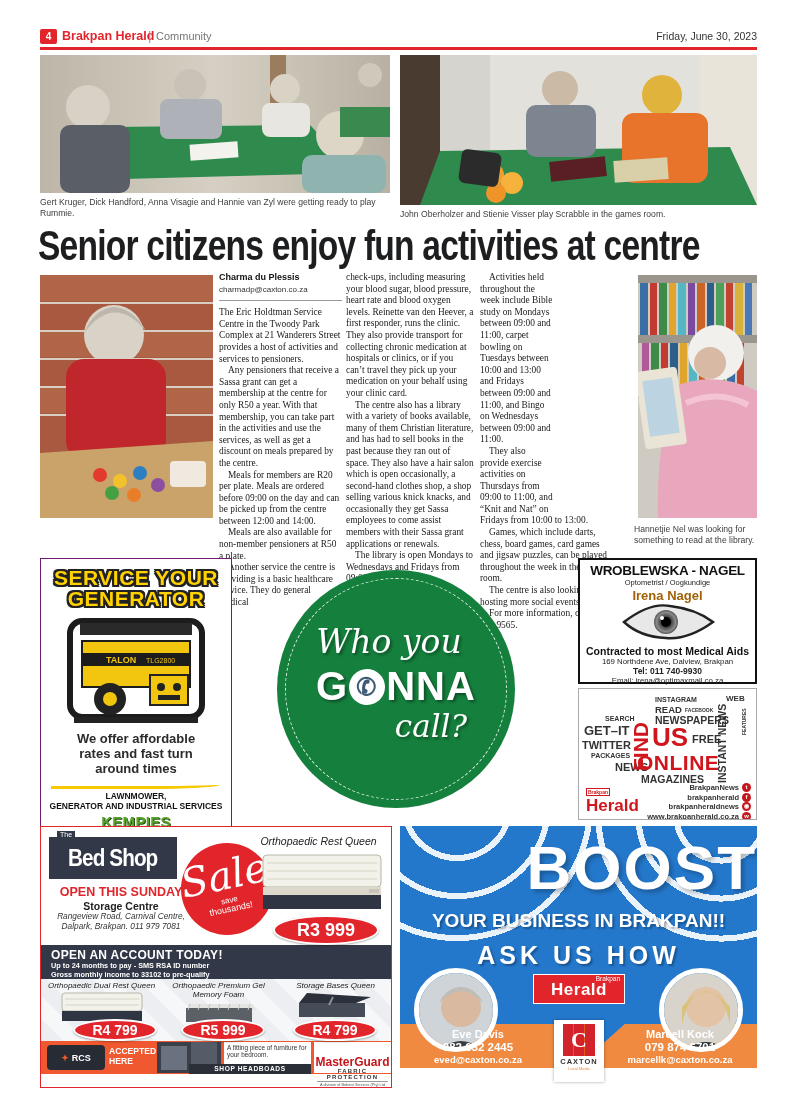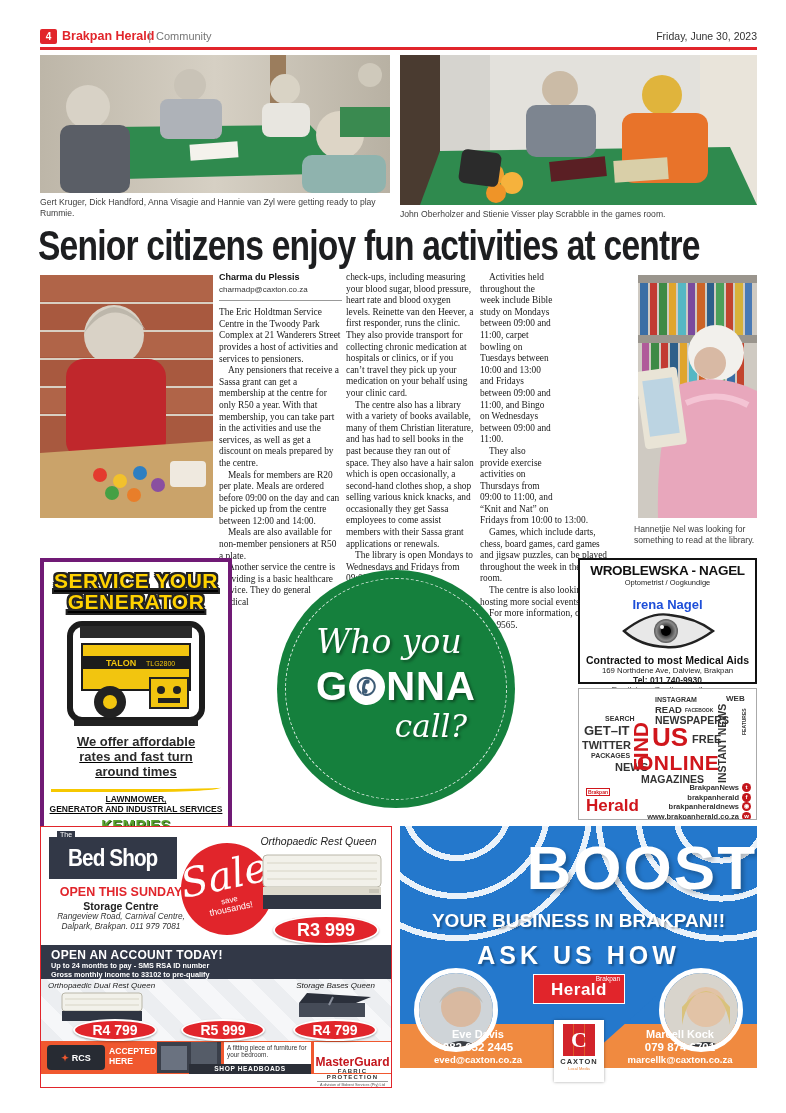--- a/index.html
+++ b/index.html
@@ -23,21 +23,21 @@
   .headline { position:absolute; left:38px; top:222px; width:720px; height:48px; overflow:visible; }
   .headline span { display:inline-block; white-space:nowrap; transform:scaleX(0.80); transform-origin:left center; font-size:42px; font-weight:800; letter-spacing:-1px; color:#1d1e20; }
   .col { position:absolute; top:272px; font-family:"Liberation Serif", serif; font-size:9.4px; line-height:11.6px; color:#1a1a1a; }
   .col p { margin:0; }
   .col p.ind { text-indent:9px; }
   .byline { font-family:"Liberation Sans", sans-serif; font-size:9px; font-weight:bold; color:#111; }
   .byline-mail { font-family:"Liberation Sans", sans-serif; font-size:8px; color:#333; padding-bottom:5px; border-bottom:0.5px solid #999; margin-bottom:6px; }
   .wrapspacer { float:right; width:54px; height:158px; margin-top:76px; margin-left:5px; }
 
   
-  .ad-gen { position:absolute; left:40px; top:558px; width:192px; height:328px; border:4px solid #701a75; background:#fff; text-align:center;text-decoration:underline; }
+  .ad-gen { position:absolute; left:40px; top:558px; width:192px; height:328px; border:1px solid #701a75; background:#fff; text-align:center; }
   .gen-title { margin-top:8px; font-size:21px; line-height:21px; font-weight:900; color:#ffd200; letter-spacing:0.5px;
     text-shadow:-2px -2px 0 #222,2px -2px 0 #222,-2px 2px 0 #222,2px 2px 0 #222,0 2px 0 #222,2px 0 0 #222,0 -2px 0 #222,-2px 0 0 #222; }
   .gen-img { margin:4px auto 0; }
   .gen-tag { font-size:13px; line-height:15px; font-weight:800; color:#2b2b2b; margin-top:2px; }
   .gen-curve { width:170px; height:8px; margin:5px auto 2px; border-bottom:3px solid #f6c800; border-radius:0 0 80%/8px 80%; }
   .gen-serv { font-size:8.5px; font-weight:800; color:#111; line-height:10px; }
   .gen-co { font-size:15px; font-weight:900; color:#58a32e; letter-spacing:0.3px; text-shadow:1px 1px 0 #274d12; margin-top:2px; }
   .gen-contact { font-size:8px; line-height:10.5px; color:#222; margin-top:2px; }
 
   
@@ -45,21 +45,21 @@
   .ad-circle .ring { position:absolute; inset:8px; border:1.6px dashed rgba(255,255,255,.85); border-radius:50%; }
   .wc-1 { position:absolute; left:0; right:14px; top:52px; text-align:center; font-family:"DejaVu Serif", serif; font-style:italic; font-size:33px; color:#fff; text-shadow:2px 2px 3px rgba(0,0,0,.4); }
   .wc-2 { position:absolute; left:0; right:0; top:94px; display:flex; justify-content:center; align-items:center; font-size:40px; font-weight:900; color:#fff; letter-spacing:1px; text-shadow:2px 2px 3px rgba(0,0,0,.4); }
   .wc-o { width:36px; height:36px; background:#fff; border-radius:50%; margin:0 1px; display:flex; align-items:center; justify-content:center; color:#3e5c76; font-size:24px; text-shadow:none; transform:rotate(-12deg); }
   .wc-3 { position:absolute; left:70px; right:0; top:138px; text-align:center; font-family:"DejaVu Serif", serif; font-style:italic; font-size:31px; color:#fff; text-shadow:2px 2px 3px rgba(0,0,0,.4); }
 
   
   .ad-opt { position:absolute; left:578px; top:558px; width:179px; height:126px; border:2px solid #111; background:#fff; text-align:center; }
   .opt-name { font-size:13.5px; font-weight:800; color:#111; margin-top:3px; letter-spacing:-0.3px; }
   .opt-sub { font-size:7.5px; color:#222; }
-  .opt-person { font-size:13px; font-weight:800; color:#1d4ed8; margin-top:10px; }
+  .opt-person { font-size:13px; font-weight:800; color:#a16207; margin-top:1px; }
   .opt-contracted { font-size:10.5px; font-weight:800; color:#111; margin-top:1px; }
   .opt-line { font-size:7.8px; color:#222; line-height:9.5px; }
   .opt-line.b { font-weight:bold; font-size:8.5px; }
 
   
   .ad-find { position:absolute; left:578px; top:688px; width:179px; height:132px; border:1px solid #aaa; background:#fff; overflow:hidden; }
   .fw { position:absolute; color:#333; font-weight:800; white-space:nowrap; }
   .fw.red { color:#d0161c; }
   .vert { writing-mode:vertical-lr; transform:rotate(180deg); }
   .handles { position:absolute; right:5px; top:94px; text-align:right; }
@@ -439,20 +439,28 @@
     </div>
     <div class="bs-prod">
       <div class="bs-cell" style="left:4px;">
         <div class="nm">Orthopaedic Dual Rest Queen</div>
         <svg width="86" height="34" viewBox="0 0 86 34">
             <rect x="3" y="2" width="80" height="18" rx="3" fill="#f2f1ea" stroke="#b9b6a8"></rect>
             <path d="M6,8 h74 M6,14 h74" stroke="#d8d5c6"></path>
             <rect x="3" y="20" width="80" height="10" fill="#2f3542"></rect>
           </svg>
       </div>
+      <div class="bs-cell" style="left:121px;">
+        <div class="nm">Orthopaedic Premium Gel Memory Foam</div>
+        <svg width="78" height="26" viewBox="0 0 78 26">
+            <polygon points="8,4 72,4 76,10 12,10" fill="#e4e4e2"></polygon>
+            <rect x="6" y="8" width="66" height="14" fill="#5b5f66"></rect>
+            <path d="M10,4 l-2,6 M20,4 l-2,6 M30,4 l-2,6 M40,4 l-2,6 M50,4 l-2,6 M60,4 l-2,6 M70,4 l-2,6" stroke="#c4c4c2"></path>
+          </svg>
+      </div>
       <div class="bs-cell" style="left:238px;">
         <div class="nm">Storage Bases Queen</div>
         <svg width="86" height="30" viewBox="0 0 86 30">
             <polygon points="14,2 78,6 58,14 6,12" fill="#2b303b"></polygon>
             <rect x="6" y="12" width="66" height="14" fill="#454b57"></rect>
             <line x1="40" y1="6" x2="36" y2="14" stroke="#8a909c" stroke-width="2"></line>
           </svg>
       </div>
     </div>
     <div class="oval bs-cellprice" style="left:32px;">R4 799</div>

